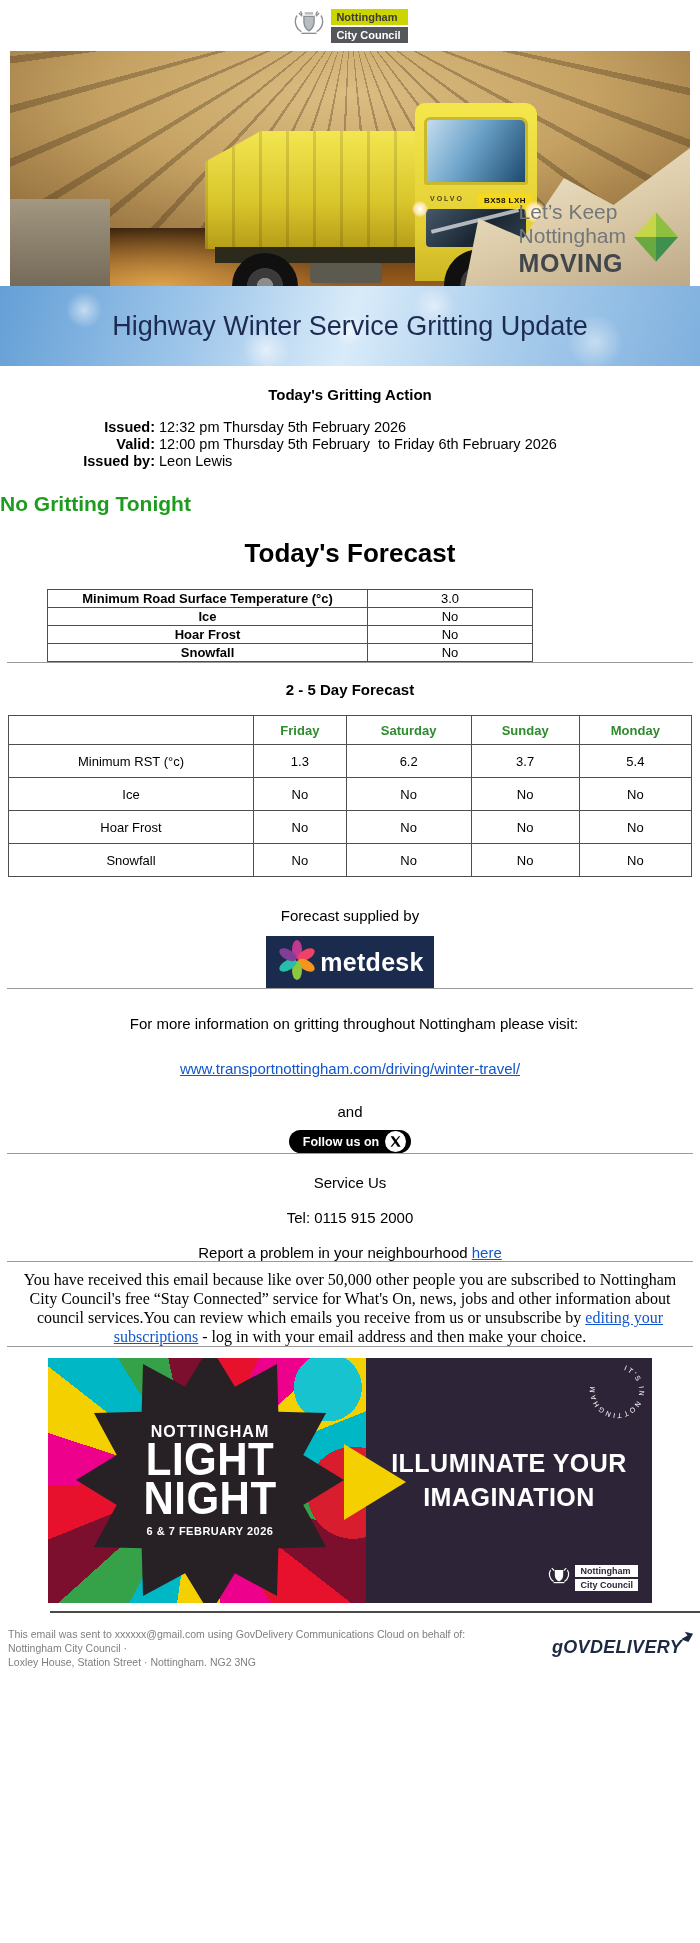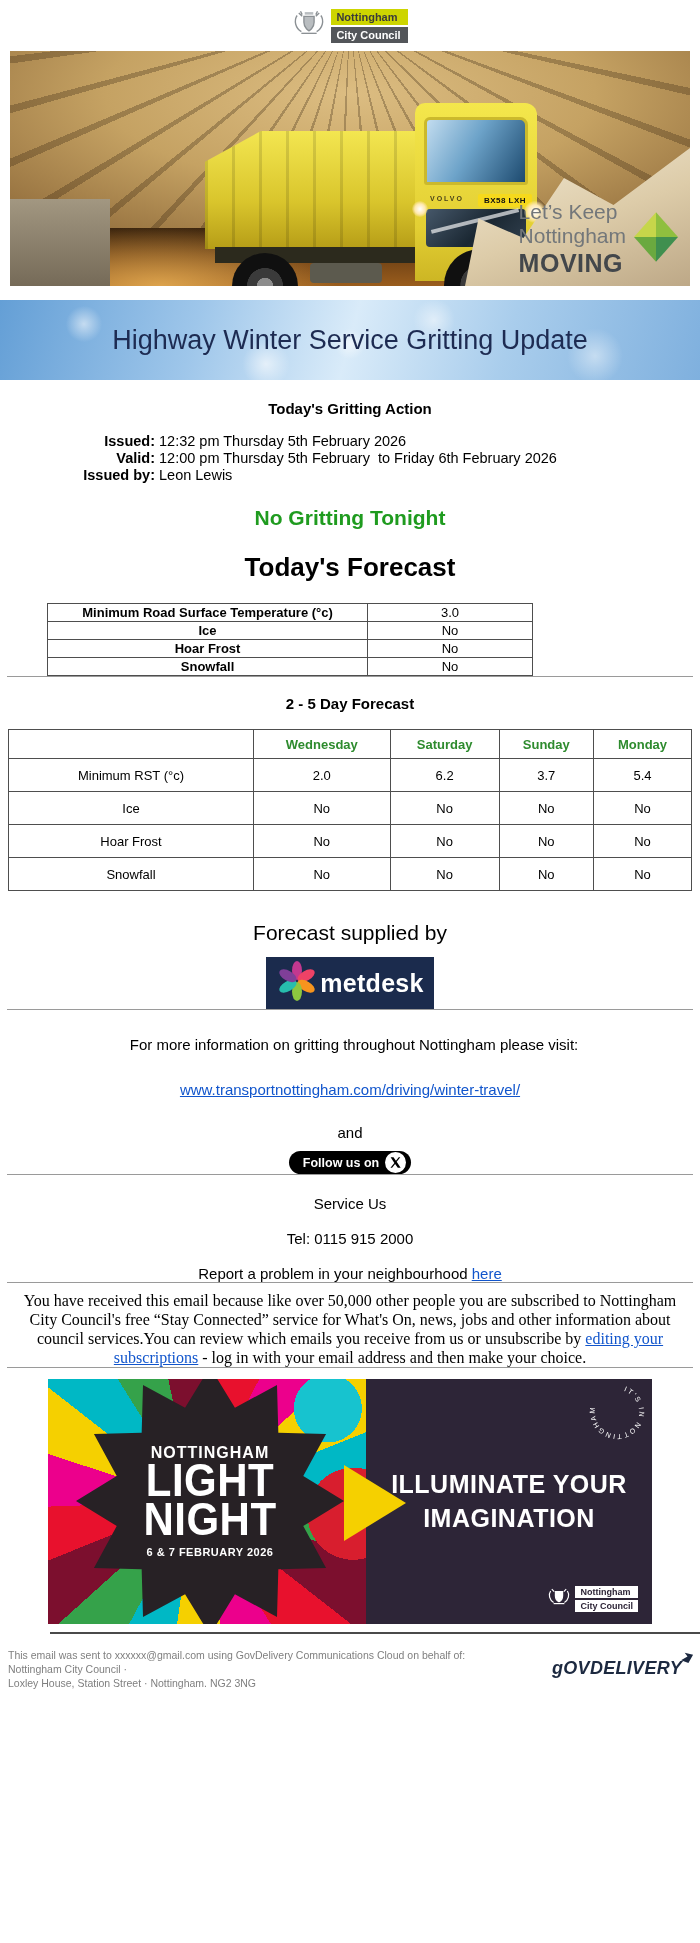--- a/index.html
+++ b/index.html
@@ -55,60 +55,60 @@
   .wheel { position:absolute; border-radius:50%; background:radial-gradient(circle,#8c8c8c 0 17%, #3a3a3a 18% 38%, #101010 39% 100%); }
   .wf { left:434px; top:198px; width:72px; height:72px; }
   .wr { left:222px; top:202px; width:66px; height:66px; }
   .tagline { position:absolute; right:12px; bottom:8px; display:flex; align-items:center; }
   .tag-lines { text-align:left; }
   .tag-g { font-size:21px; color:#73777a; line-height:1.18; }
   .tag-m { font-size:25px; color:#43474b; font-weight:bold; letter-spacing:.5px; line-height:1.15; }
   .tag-diamond { margin-left:8px; }
 
   
-  .banner { margin-top:14px; width:700px; height:80px; display:flex; align-items:center; justify-content:center;
+  .banner { width:700px; height:80px; display:flex; align-items:center; justify-content:center;
     background:
       radial-gradient(circle 26px at 12% 30%, rgba(255,255,255,.55), rgba(255,255,255,0) 70%),
       radial-gradient(circle 34px at 38% 80%, rgba(255,255,255,.6), rgba(255,255,255,0) 70%),
       radial-gradient(circle 30px at 62% 25%, rgba(255,255,255,.5), rgba(255,255,255,0) 70%),
       radial-gradient(circle 40px at 85% 70%, rgba(255,255,255,.45), rgba(255,255,255,0) 70%),
       radial-gradient(circle 22px at 50% 55%, rgba(255,255,255,.55), rgba(255,255,255,0) 70%),
       linear-gradient(105deg,#649fd6 0%, #9ec6ea 28%, #d9ebf9 50%, #a9cdec 72%, #7fb0de 100%);
   }
   .banner-title { font-size:27px; color:#1d2b52; }
 
   .center { text-align:center; }
   .h-small { margin-top:20px; font-size:15px; font-weight:bold; }
 
   
   .issued { margin-top:16px; margin-left:63px; font-size:14.5px; }
   .issued-row { display:flex; line-height:17px; }
   .issued-lab { width:92px; text-align:right; font-weight:bold; flex:none; }
   .issued-val { margin-left:4px; white-space:pre-wrap; }
 
-  .status-green { margin-top:22px; font-size:21px; font-weight:bold; color:#1f9b1f; text-align:center; }
+  .status-green { margin-top:22px; font-size:21px; font-weight:bold; color:#1f9b1f; text-align:left; }
   .h-big { margin-top:22px; font-size:26px; font-weight:bold; text-align:center; }
 
   
   table { border-collapse:collapse; font-size:13px; }
   td, th { border:1px solid #4e4e4e; text-align:center; padding:1px 4px; }
   .t1 { margin:20px 0 0 47px; width:486px; }
   .t1 td { height:18px; }
   .t1 .lab { width:66%; font-weight:bold; }
   .t2 { margin:17px auto 0 auto; width:684px; }
   .t2 th { height:29px; color:#2e8b2e; font-weight:bold; }
   .t2 td { height:33px; }
   .t2 .lab2 { width:245px; font-weight:normal; }
 
   hr.light { border:none; border-top:1px solid #9a9a9a; margin:0 7px; }
   .hr1 { margin-top:68px; } .hr2 { margin-top:46px; } .hr3 { margin-top:8px; }
   .hr4 { margin-top:24px; } .hr5 { margin-top:7px; }
   .h-days { margin-top:18px; font-size:15px; font-weight:bold; text-align:center; }
 
-  .supplied { margin-top:30px; font-size:21px; text-align:center; }
+  .supplied { margin-top:30px; font-size:15px; text-align:center; }
   .metdesk { margin:12px auto 0 auto; width:168px; height:52px; background:#1b2b4d; display:flex; align-items:center; justify-content:center; gap:2px; cursor:pointer; }
   .metdesk-text { color:#fff; font-weight:bold; font-size:25px; letter-spacing:.3px; }
 
   .info-line { margin-top:26px; font-size:15px; text-align:center;padding-left:8px; }
   a, .link { color:#1155cc; text-decoration:underline; cursor:pointer; }
   .link-line { margin-top:28px; font-size:15px; text-align:center; }
   .and-line { margin-top:26px; font-size:15px; text-align:center; }
 
   .xbtn-wrap { margin-top:10px; display:flex; justify-content:center; }
   .xbtn { background:#000; border-radius:15px; height:23px; display:flex; align-items:center; padding:0 5px 0 14px; gap:6px; cursor:pointer; }
@@ -260,28 +260,28 @@
   </table>
 
   <hr class="light hr1">
 
   <div class="h-days">2 - 5 Day Forecast</div>
 
   <table class="t2">
     <tbody>
       <tr>
         <th class="lab2"></th>
-        <th>Wednesday</th>
+        <th>Friday</th>
         <th>Saturday</th>
         <th>Sunday</th>
         <th>Monday</th>
       </tr>
       <tr>
         <td class="lab2">Minimum RST (°c)</td>
-        <td>2.0</td>
+        <td>1.3</td>
         <td>6.2</td>
         <td>3.7</td>
         <td>5.4</td>
       </tr>
       <tr>
         <td class="lab2">Ice</td>
         <td>No</td>
         <td>No</td>
         <td>No</td>
         <td>No</td>

